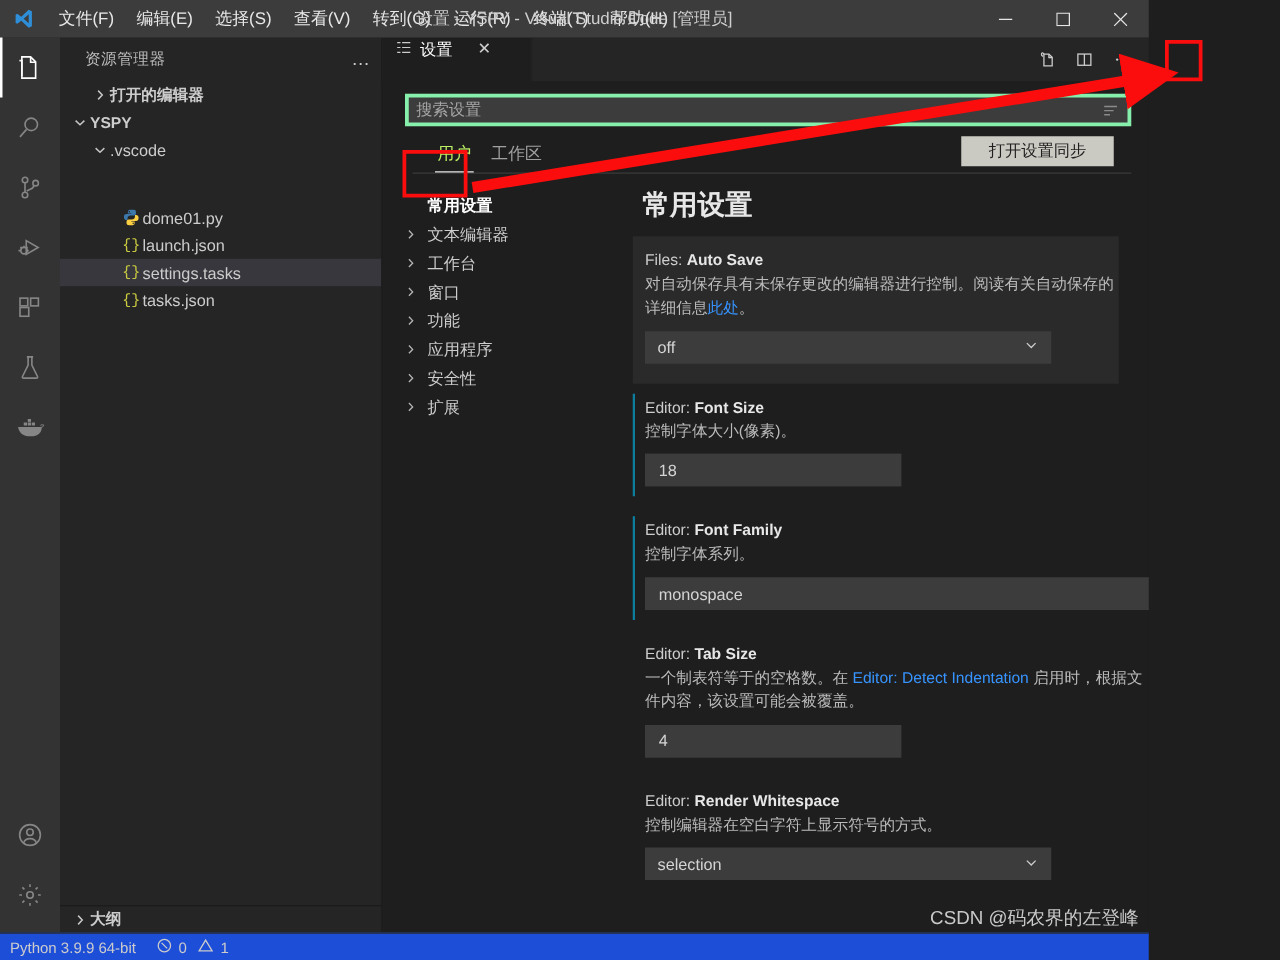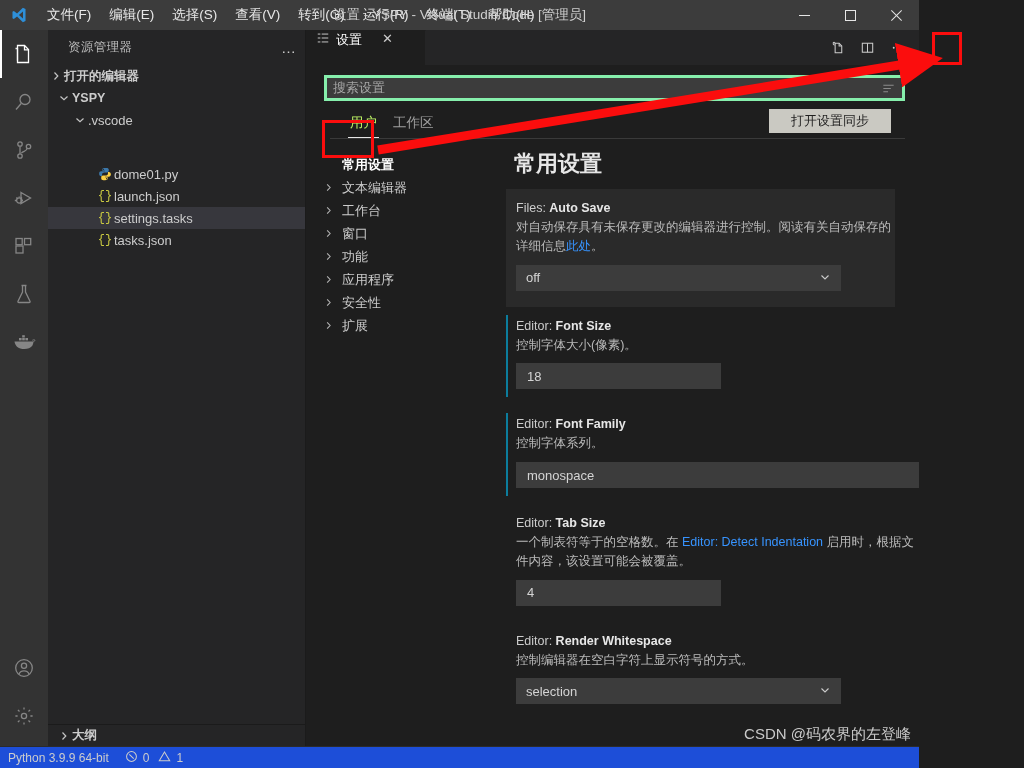--- a/index.html
+++ b/index.html
@@ -275,21 +275,21 @@
       </div>
     </div>
 
     <div class="sidebar">
       <div class="sidebar-header">
         <div class="sidebar-title">资源管理器</div>
         <div class="dots">…</div>
       </div>
       <div class="tree">
 
-        <div class="tree-row bold" style="padding-left:0;">
+        <div class="tree-row bold" style="padding-left:24px;">
           <span class="twisty">
             <svg width="10" height="10" viewBox="0 0 10 10" fill="none" stroke="currentColor" stroke-width="1.2">
                 <path d="M3.5 1.5 6.8 5 3.5 8.5"></path>
               </svg>
           </span>
           <span>打开的编辑器</span>
         </div>
 
         <div class="tree-row bold" style="padding-left:8px;">
           <span class="twisty">

